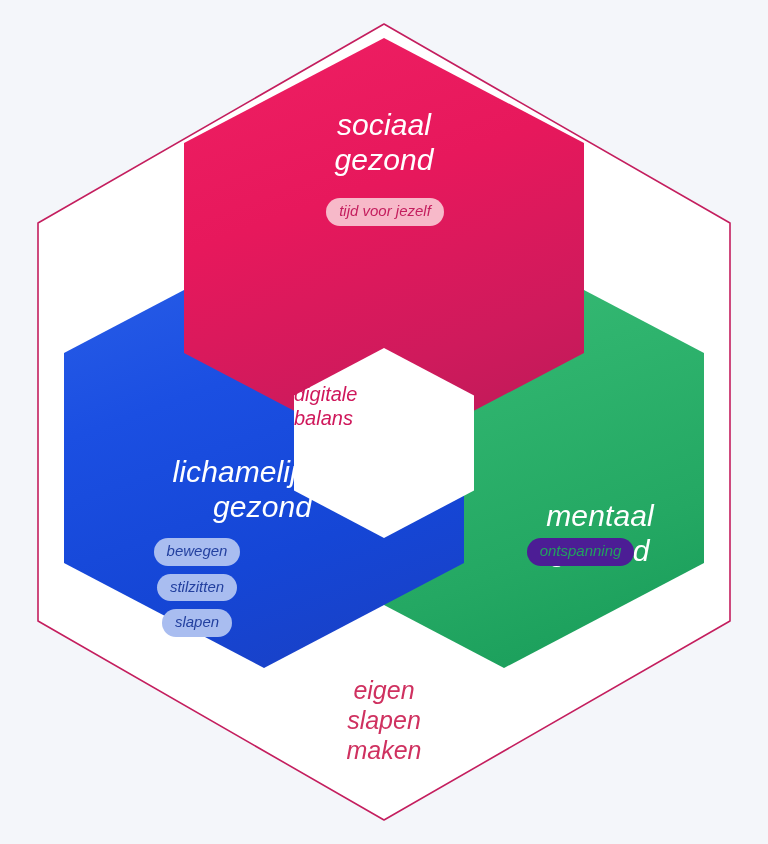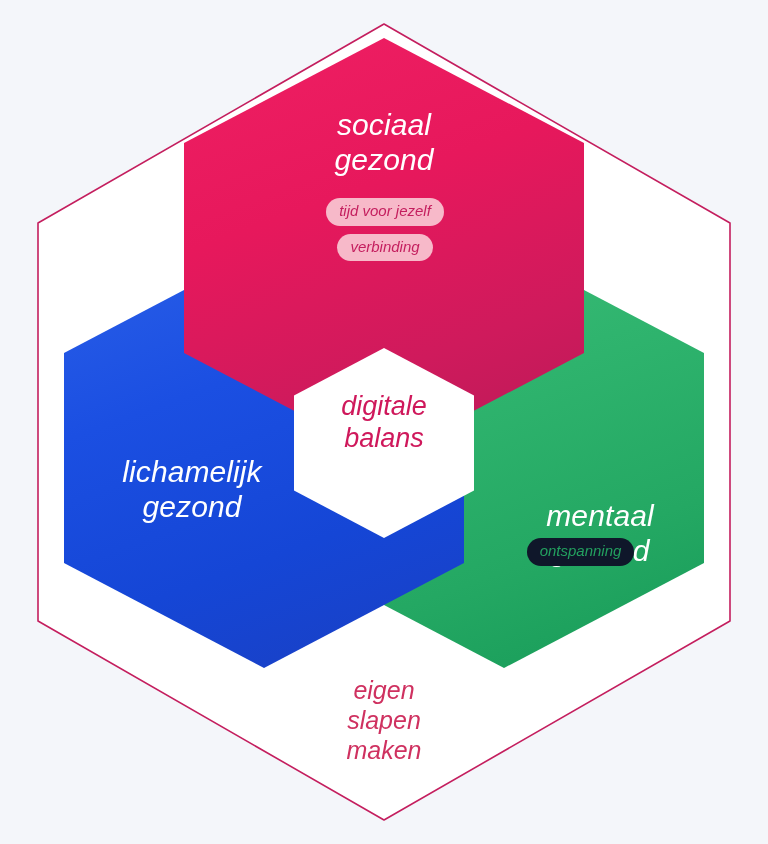--- a/index.html
+++ b/index.html
@@ -93,41 +93,41 @@
   }
   .label-pink {
     left: 254px;
     top: 108px;
     width: 260px;
   }
   .label-blue {
     left: 72px;
     top: 455px;
     width: 240px;
+    text-align: right;
   }
   .label-green {
     left: 470px;
     top: 455px;
     width: 260px;
     margin-top: 44px;
   }
 
   .center-label {
     position: absolute;
     z-index: 8;
     left: 294px;
     top: 383px;
     width: 180px;
-    text-align: center;
+    text-align: left;
     color: #cf185b;
-    font-size: 27px;
+    font-size: 20px;
     line-height: 1.18;
     white-space: pre-line;
     pointer-events: none;
-    margin-top: 8px;
   }
 
   .bottom-label {
     position: absolute;
     z-index: 7;
     left: 289px;
     top: 675px;
     width: 190px;
     text-align: center;
     color: #cf3160;
@@ -153,21 +153,21 @@
   .pill {
     display: inline-block;
     border-radius: 999px;
     padding: 5px 13px 6px;
     font-size: 15px;
     line-height: 1.1;
     white-space: nowrap;
   }
   .pill-on-pink  { background: #f7b9c9; color: #c41e5e; }
   .pill-on-blue  { background: #a9bdf0; color: #23409f; }
-  .pill-on-green { background: #0f172a; color: #23a05f; }
+  .pill-on-green { background: #4c1d95; color: #23a05f; }
 </style>
 </head>
 <body>
 
 <div id="stage">
 
   <svg class="outer-frame" viewBox="0 0 696 800" aria-hidden="true">
     <polygon points="348,2 694,201 694,599 348,798 2,599 2,201" fill="#ffffff" stroke="#c41e5e" stroke-width="1.6" stroke-linejoin="round"></polygon>
   </svg>
 
@@ -190,21 +190,25 @@
 
   <div class="center-label">digitale
 balans</div>
 
   <div class="bottom-label">eigen
 slapen
 maken</div>
 
   <div class="pill-stack pills-pink">
     <span class="pill pill-on-pink">tijd voor jezelf</span>
-    <span class="pill pill-on-pink">verbinding</span>
   </div>
 
+  <div class="pill-stack pills-blue">
+    <span class="pill pill-on-blue">bewegen</span>
+    <span class="pill pill-on-blue">stilzitten</span>
+    <span class="pill pill-on-blue">slapen</span>
+  </div>
 
   <div class="pill-stack pills-green">
     <span class="pill pill-on-green">ontspanning</span>
   </div>
 
 </div>
 
 </body></html>

